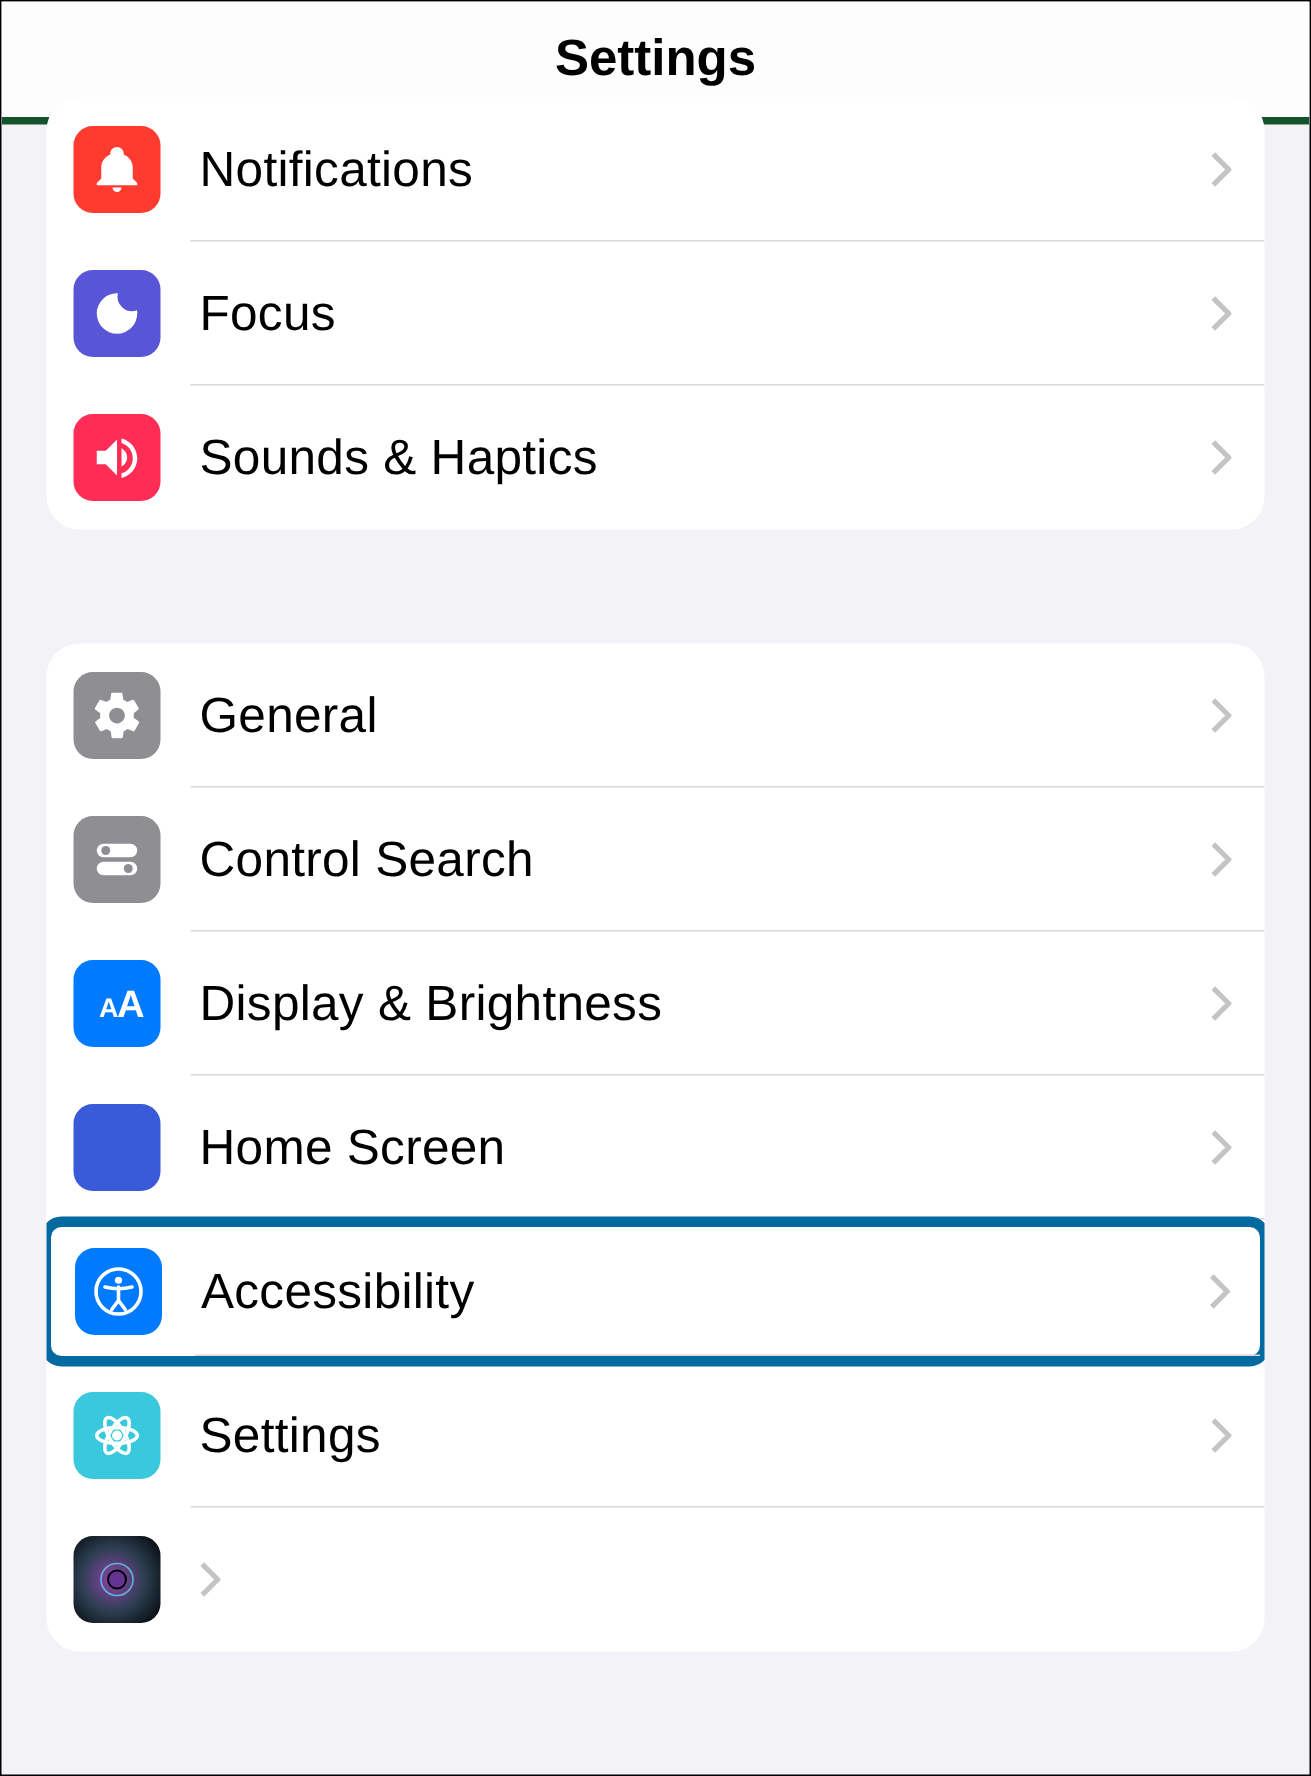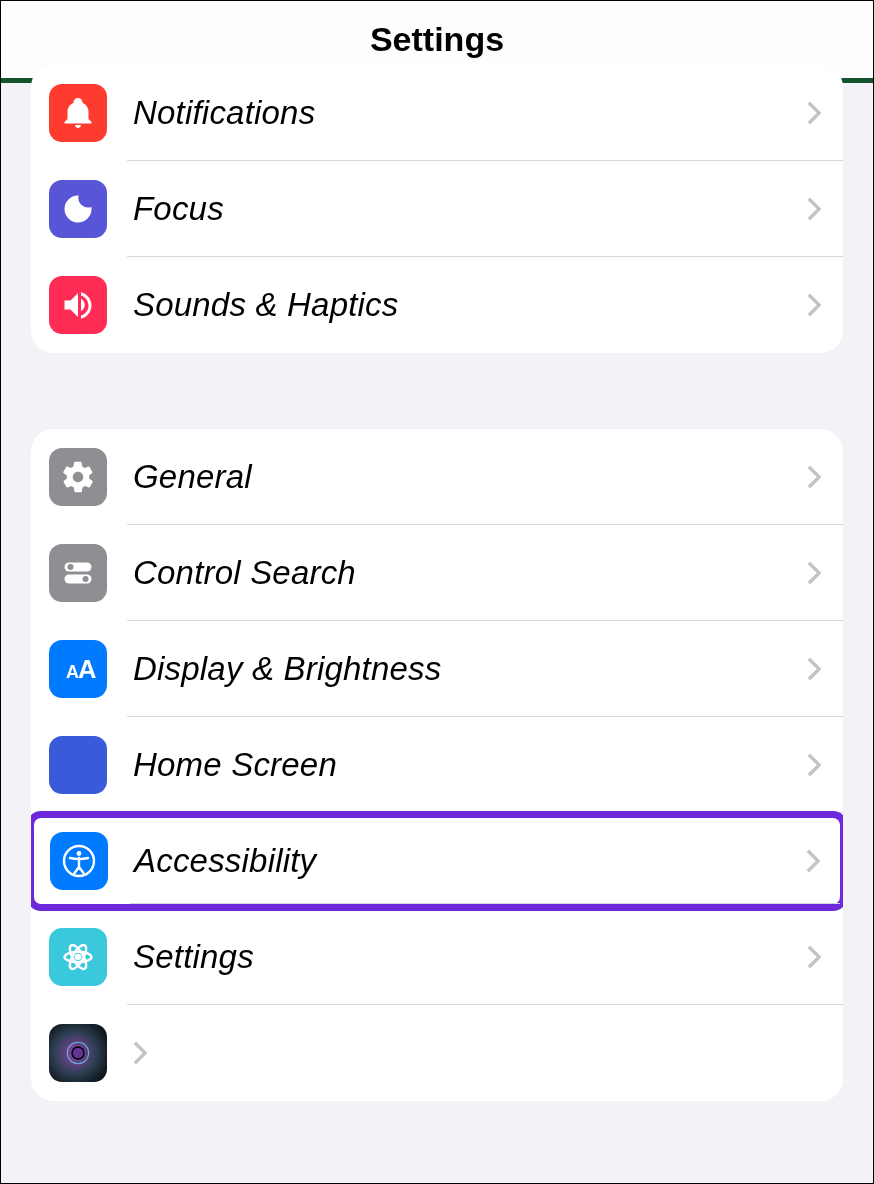--- a/index.html
+++ b/index.html
@@ -72,33 +72,32 @@
       justify-content: center;
       flex-shrink: 0;
       margin-right: 26px;
     }
     .label {
       font-size: 33px;
       font-weight: 400;
       color: #000;
       flex: 1;
       letter-spacing: 0.2px;
-      font-style: italic;
     }
     .chevron {
       color: #c4c4c7;
       flex-shrink: 0;
     }
     .chevron svg {
       width: 14px;
       height: 24px;
       display: block;
     }
     .highlight {
-      border: 7px solid #6d28d9;
+      border: 7px solid #0369a1;
       border-radius: 14px;
       margin: -2px -4px;
       padding: 14px 20px 14px 16px !important;
     }
     
     .bg-red { background: #ff3b30; }
     .bg-pink { background: #ff2d55; }
     .bg-indigo { background: #5856d6; }
     .bg-gray { background: #8e8e93; }
     .bg-blue { background: #007aff; }

